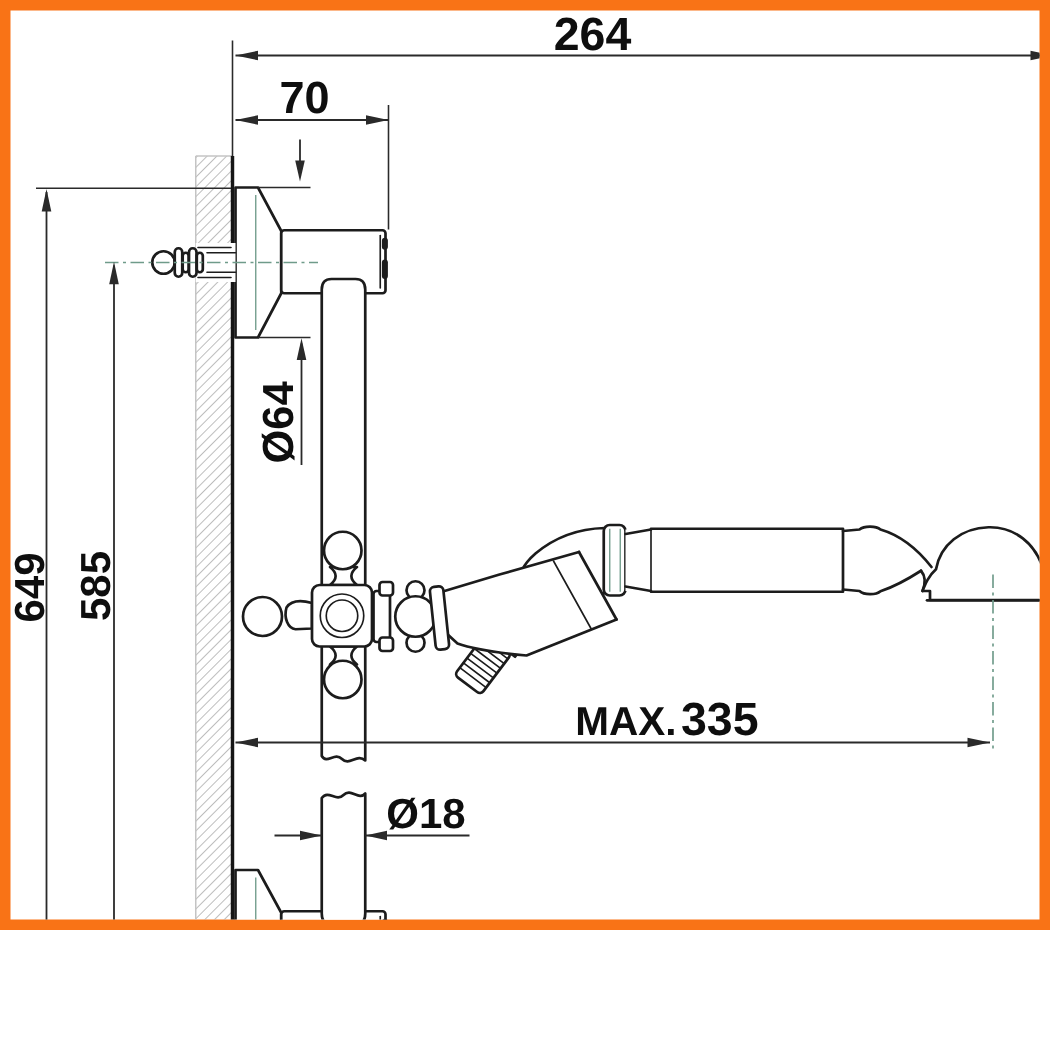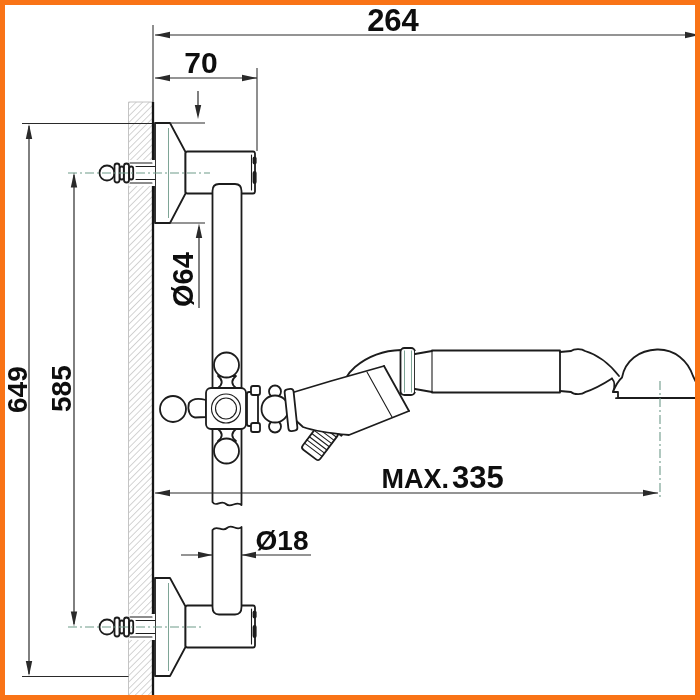--- a/index.html
+++ b/index.html
@@ -1,17 +1,17 @@
 <!DOCTYPE html>
 <html style="--line: #1c1c1c; --dimension_line: #2a2a2a; --centerline: #6f9b8a; --hatch: #a8a8a8; --background: #ffffff;"><head>
 <meta charset="utf-8">
 <style>
   html,body{margin:0;padding:0;background:#fff;}
-  #stage{position:relative;width:700px;height:700px;background:var(--background,#fff);
-         border:5px solid #f97316;box-sizing:border-box;overflow:hidden;
+  #stage{position:relative;width:700px;height:620px;background:var(--background,#fff);
+         border:7px solid #f97316;box-sizing:border-box;overflow:hidden;
          font-family:"Liberation Sans", sans-serif;}
   svg{position:absolute;left:0;top:0;}
   
   .ol   {fill:#fff;stroke:var(--line,#1c1c1c);stroke-width:1.8;stroke-linejoin:round;stroke-linecap:round;}
   .ln   {fill:none;stroke:var(--line,#1c1c1c);stroke-width:1.8;stroke-linejoin:round;stroke-linecap:round;}
   .ln-t {fill:none;stroke:var(--line,#1c1c1c);stroke-width:1.1;stroke-linecap:round;}
   .dark {fill:var(--line,#1c1c1c);stroke:none;}
   
   .dim  {fill:none;stroke:var(--dimension_line,#2a2a2a);stroke-width:1.2;}
   .ext  {fill:none;stroke:var(--dimension_line,#2a2a2a);stroke-width:1.05;}

